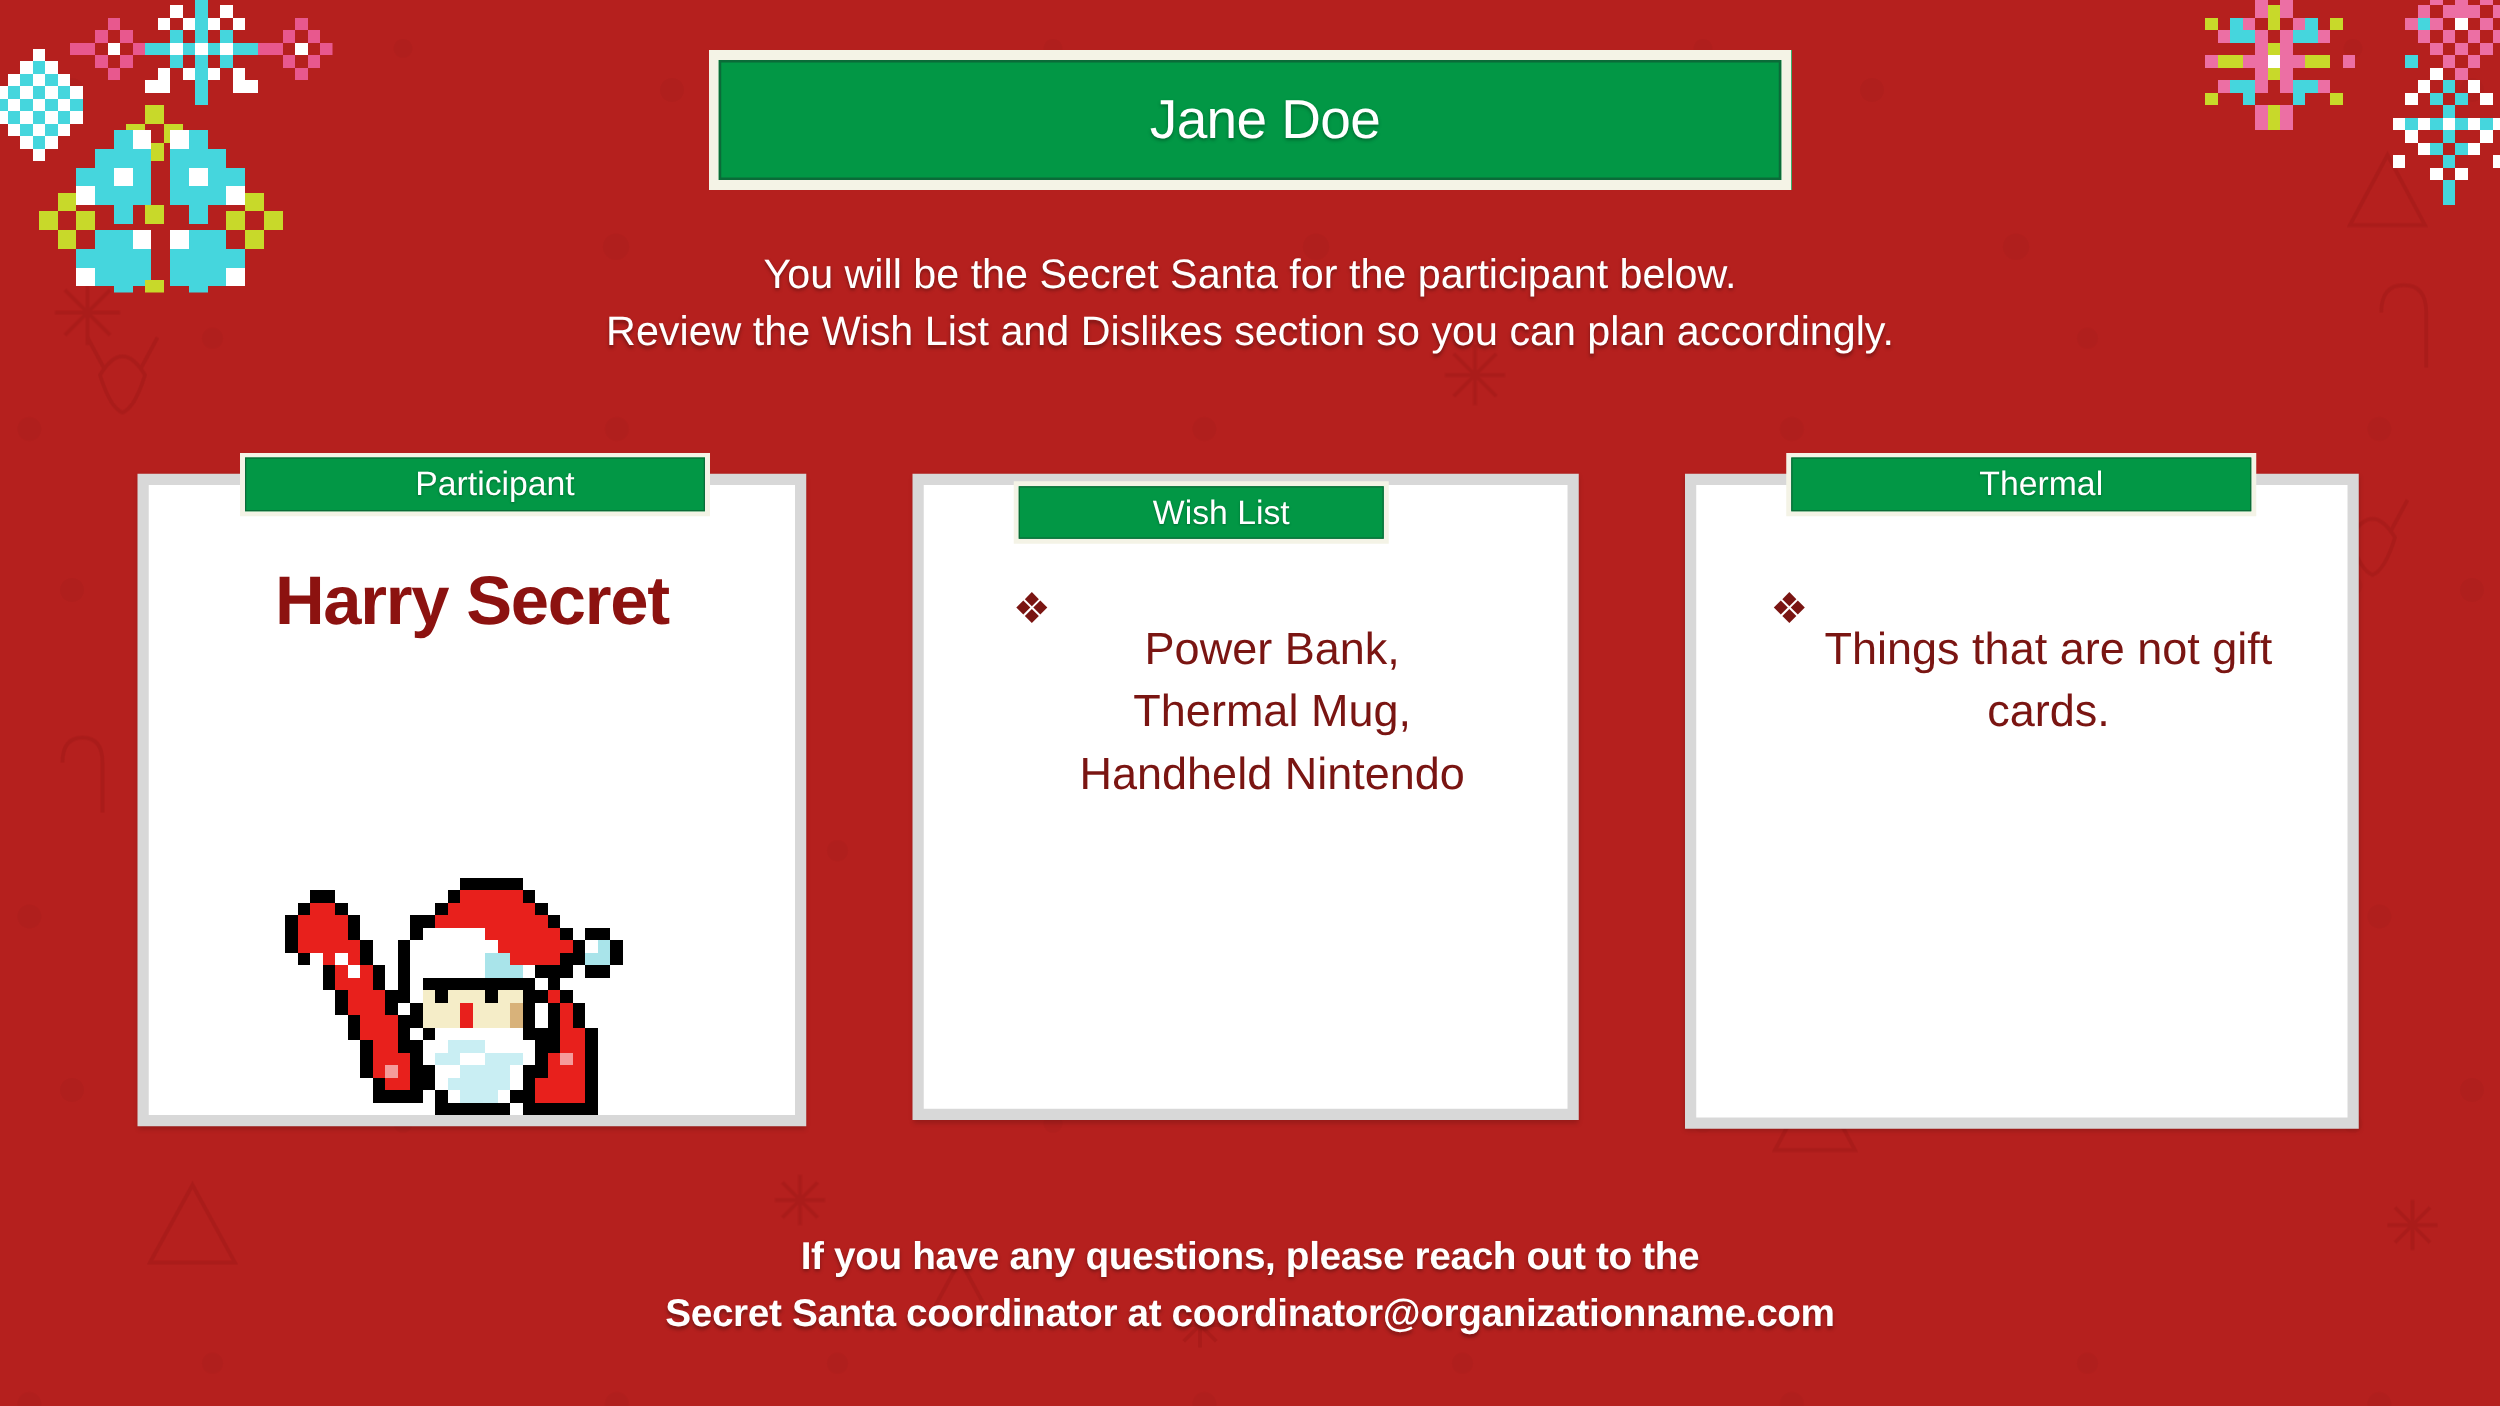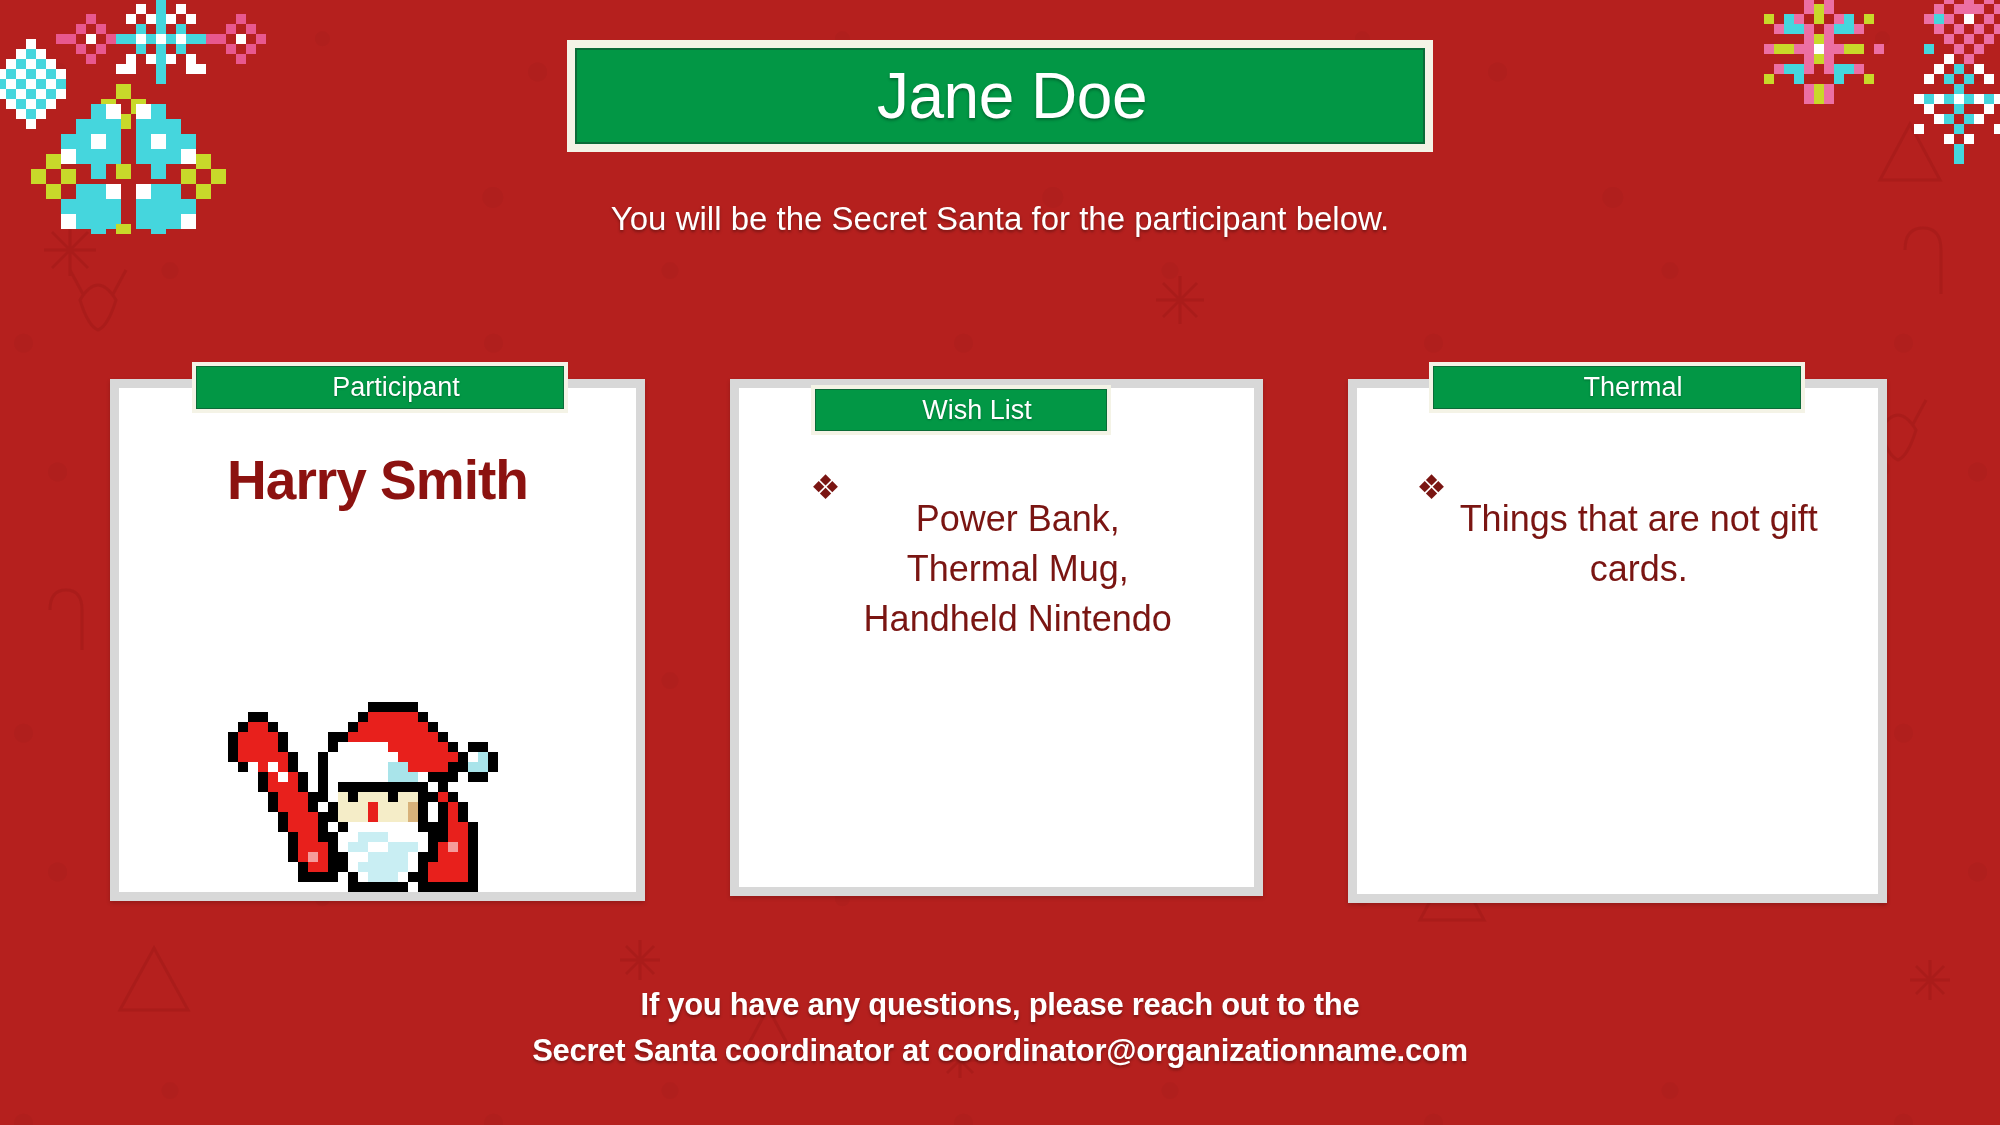--- a/index.html
+++ b/index.html
@@ -42,21 +42,21 @@
     padding:8px;box-sizing:border-box;
   }
   .title-inner{
     width:100%;height:100%;
     background:#029745;
     border:2px solid #0B6B38;
     box-sizing:border-box;
     display:flex;align-items:center;justify-content:center;
   }
   .title-text{
-    color:#FFFFFF;font-size:64px;font-weight:400;letter-spacing:-0.5px;
+    color:#FFFFFF;font-size:44px;font-weight:400;letter-spacing:-0.5px;
     text-shadow:0 2px 3px rgba(0,0,0,.30);
     white-space:nowrap;
     margin-left:24px;
   }
 
   
   .subtitle{
     position:absolute;left:0;right:0;top:196px;
     text-align:center;color:#ffffff;
     font-size:33px;line-height:46px;font-weight:400;
@@ -526,27 +526,28 @@
   </div>
 
   <div class="title-banner">
     <div class="title-inner">
       <span class="title-text">Jane Doe</span>
     </div>
   </div>
 
   <div class="subtitle">
     <div>You will be the Secret Santa for the participant below.</div>
+    <div>Review the Wish List and Dislikes section so you can plan accordingly.</div>
   </div>
 
   <div class="cards">
 
     <div class="card" id="card-participant">
       <div class="card-body">
-        <div class="participant-name">Harry Smith</div>
+        <div class="participant-name">Harry Secret</div>
 
         <div class="santa-art">
           <svg width="300" height="190" viewBox="0 0 30 19" shape-rendering="crispEdges" xmlns="http://www.w3.org/2000/svg">
 
             <g fill="#000000">
               <rect x="2" y="1" width="1" height="1"></rect>
                 <rect x="3" y="1" width="1" height="1"></rect>
               <rect x="1" y="2" width="1" height="1"></rect>
                 <rect x="4" y="2" width="1" height="1"></rect>
               <rect x="0" y="3" width="1" height="1"></rect>

